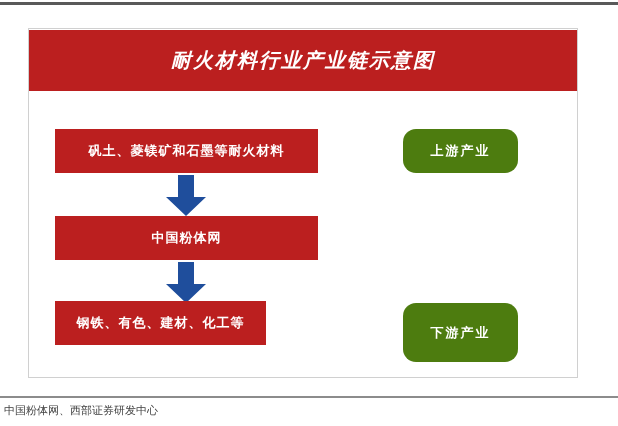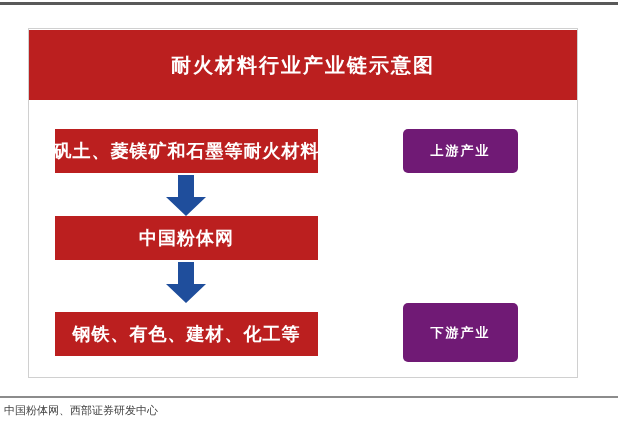--- a/index.html
+++ b/index.html
@@ -36,26 +36,27 @@
     box-sizing: border-box;
     background: #ffffff;
   }
 
   
   .title-banner {
     position: absolute;
     left: 29px;
     top: 30px;
     width: 548px;
-    height: 70px;
+    height: 61px;
     background: #bb1f1f;
     display: flex;
     align-items: center;
     justify-content: center;
     box-sizing: border-box;
+    font-style: italic;
   }
   .title-text {
     color: #ffffff;
     font-size: 20px;
     font-weight: bold;
     letter-spacing: 2px;
     font-family: "DejaVu Serif", "Liberation Serif", serif;
     white-space: nowrap;
   }
 
@@ -63,21 +64,21 @@
   .chain-box {
     position: absolute;
     background: #bb1f1f;
     display: flex;
     align-items: center;
     justify-content: center;
     box-sizing: border-box;
   }
   .chain-box .box-label {
     color: #ffffff;
-    font-size: 18px;
+    font-size: 13px;
     font-weight: bold;
     letter-spacing: 1px;
     font-family: "DejaVu Serif", "Liberation Serif", serif;
     white-space: nowrap;
   }
 
   
   #box-upstream-materials {
     left: 55px;
     top: 129px;
@@ -85,30 +86,30 @@
     height: 44px;
   }
   #box-industry {
     left: 55px;
     top: 216px;
     width: 263px;
     height: 44px;
   }
   #box-downstream-users {
     left: 55px;
-    top: 312px;
-    width: 263px;
+    top: 301px;
+    width: 211px;
     height: 44px;
   }
 
   
   .side-box {
     position: absolute;
-    background: #701a75;
-    border-radius: 5px;
+    background: #4d7c0f;
+    border-radius: 13px;
     display: flex;
     align-items: center;
     justify-content: center;
     box-sizing: border-box;
   }
   .side-box .box-label {
     color: #ffffff;
     font-size: 13px;
     font-weight: bold;
     letter-spacing: 2px;

